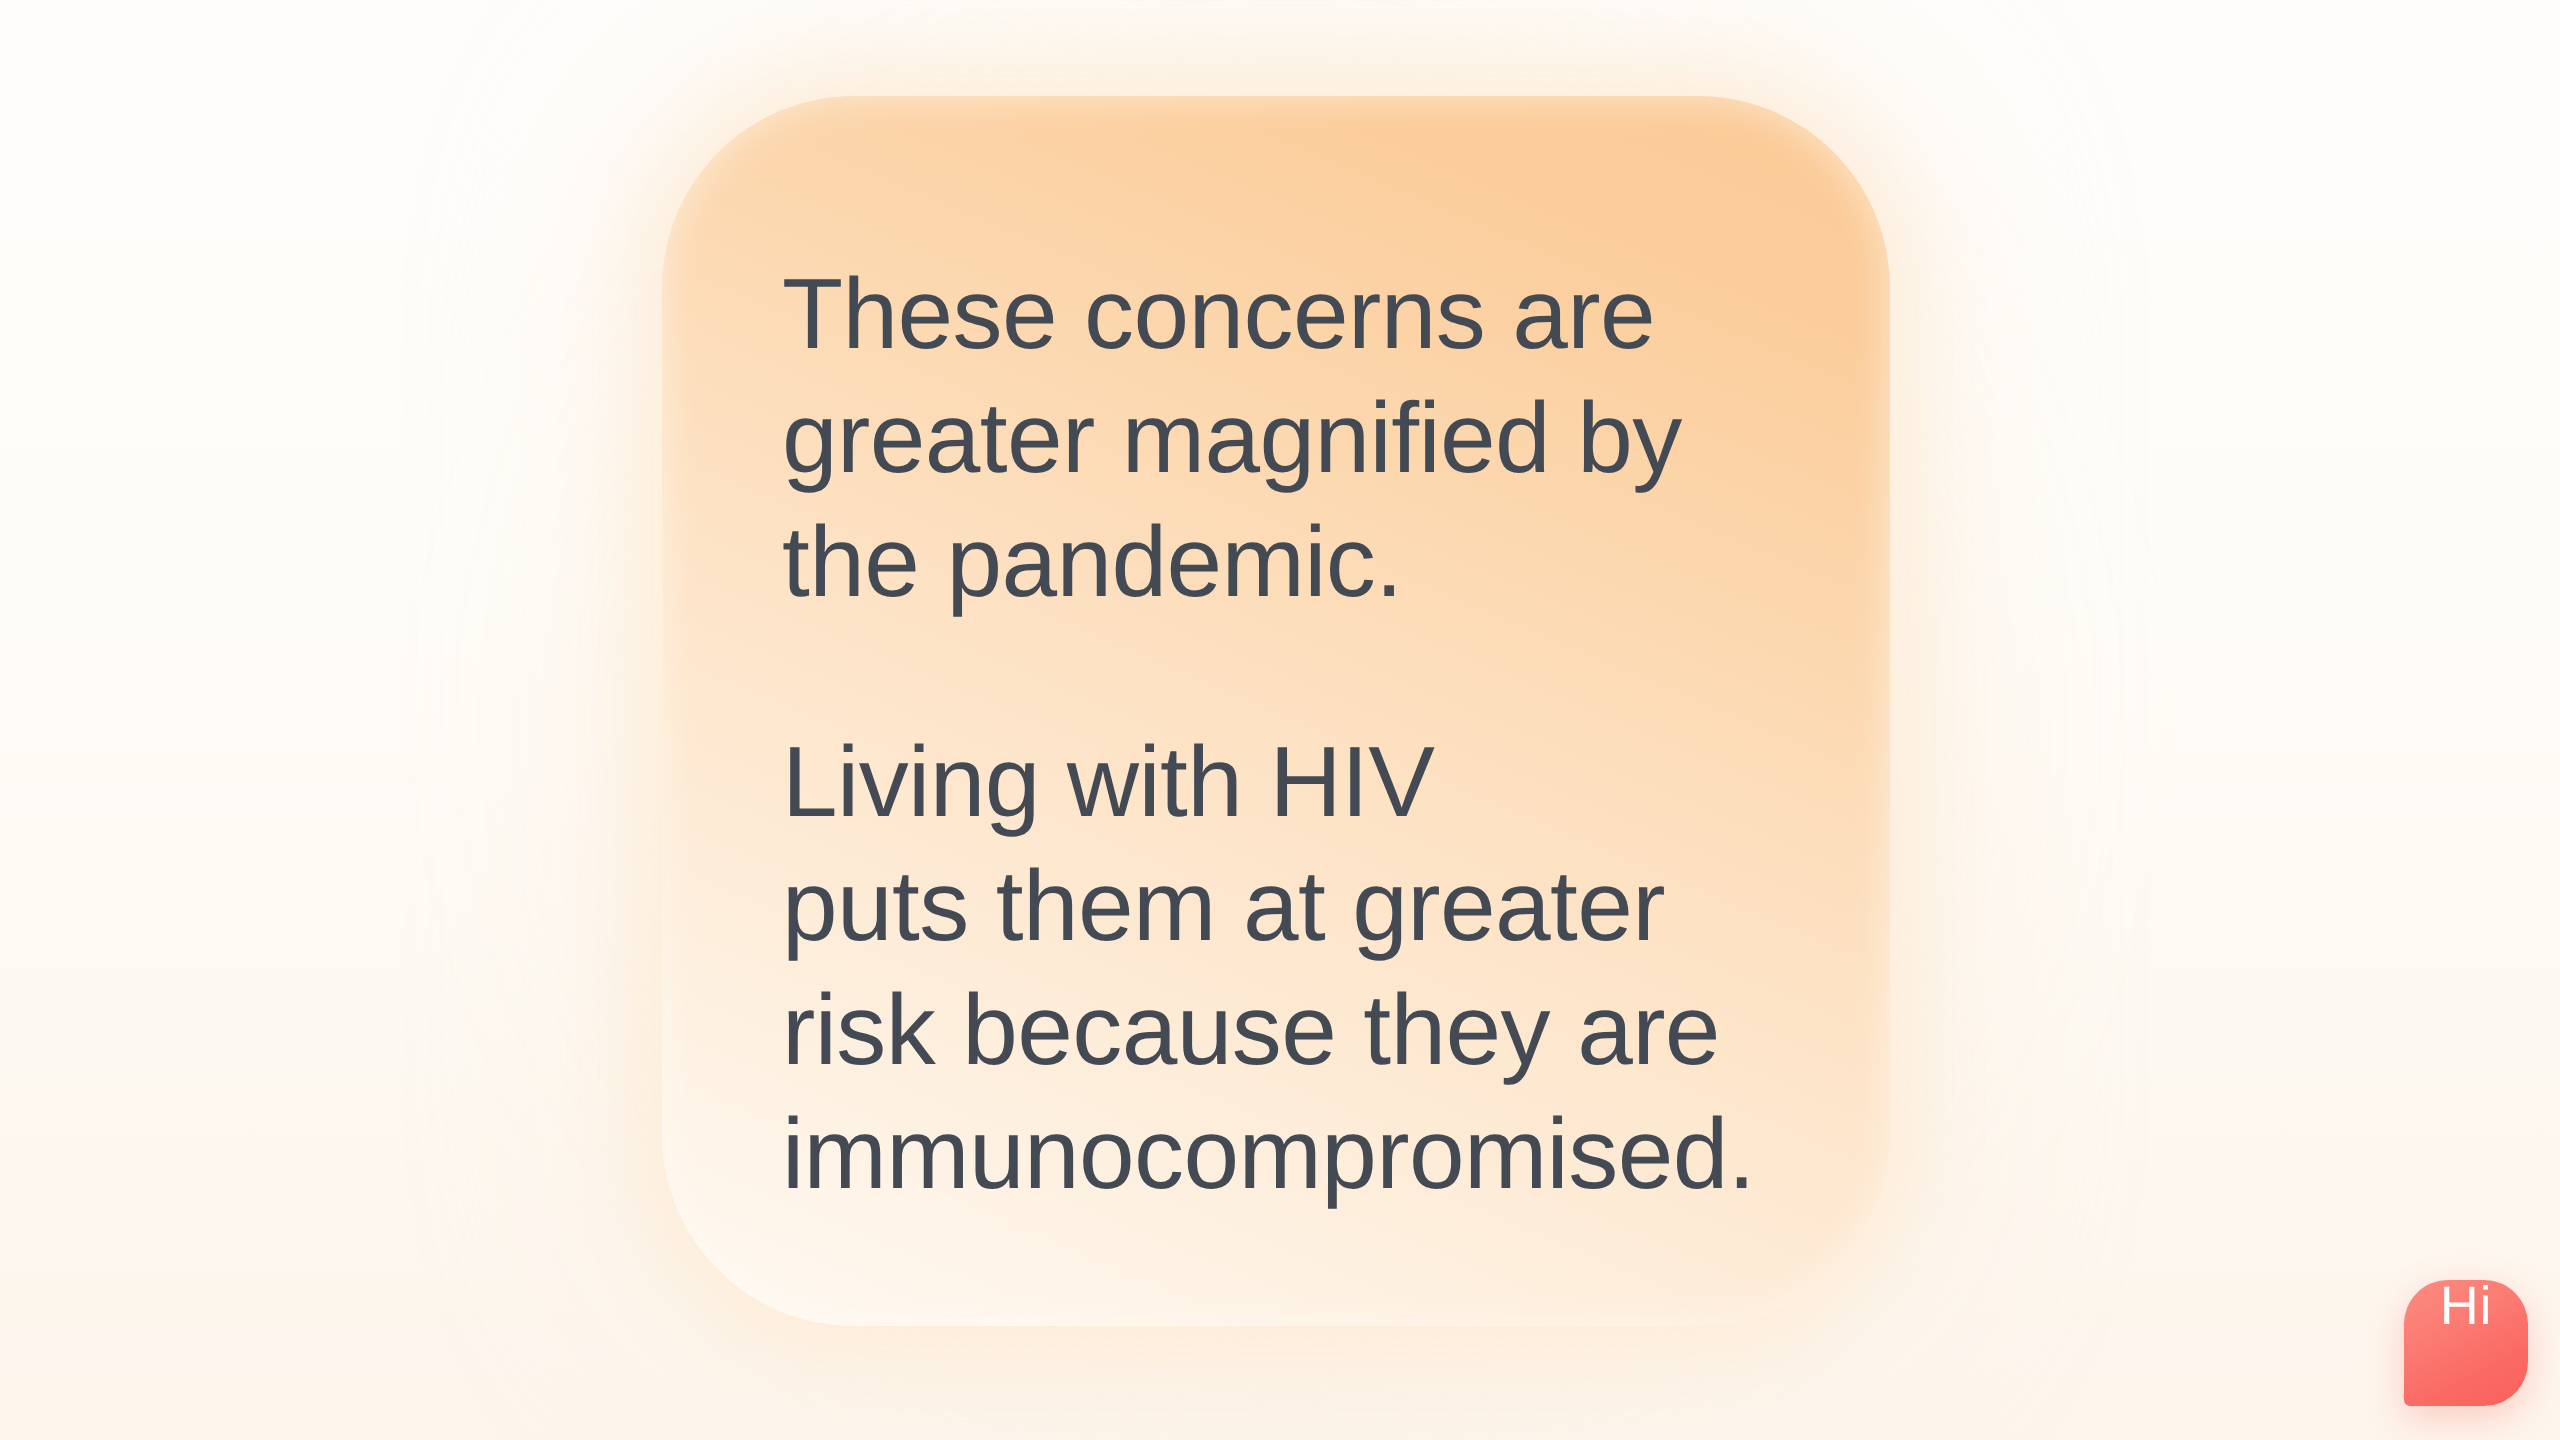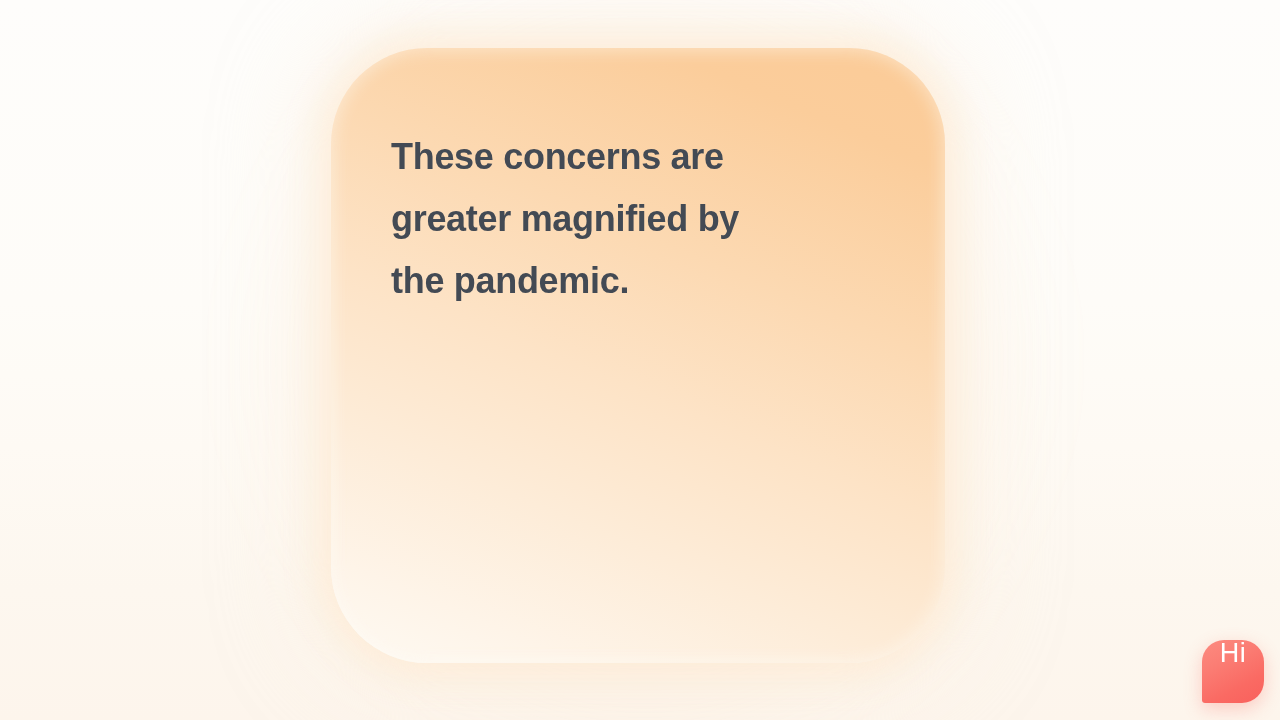--- a/index.html
+++ b/index.html
@@ -79,23 +79,23 @@
   .quote-body {
     position: absolute;
     left: 60px;
     top: 78px;
     right: 20px;
   }
 
   .quote-para {
     margin: 0;
     color: #434a54;
-    font-size: 36px;
+    font-size: 50px;
     line-height: 62px;
-    font-weight: 700;
+    font-weight: 400;
     letter-spacing: -0.3px;
     white-space: pre-line;
   }
 
   .quote-spacer {
     height: 48px;
   }
 
   
   .hi-badge {
@@ -128,20 +128,24 @@
 <div id="stage">
 
   <div class="ambient-glow"></div>
 
   <div class="quote-card">
     <div class="quote-body">
       <p class="quote-para">These concerns are
 greater magnified by
 the pandemic.</p>
       <div class="quote-spacer"></div>
+      <p class="quote-para">Living with HIV
+puts them at greater
+risk because they are
+immunocompromised.</p>
     </div>
   </div>
 
   <div class="hi-badge">
     <span class="hi-badge-label">Hi</span>
   </div>
 
 </div>
 
 </body></html>

